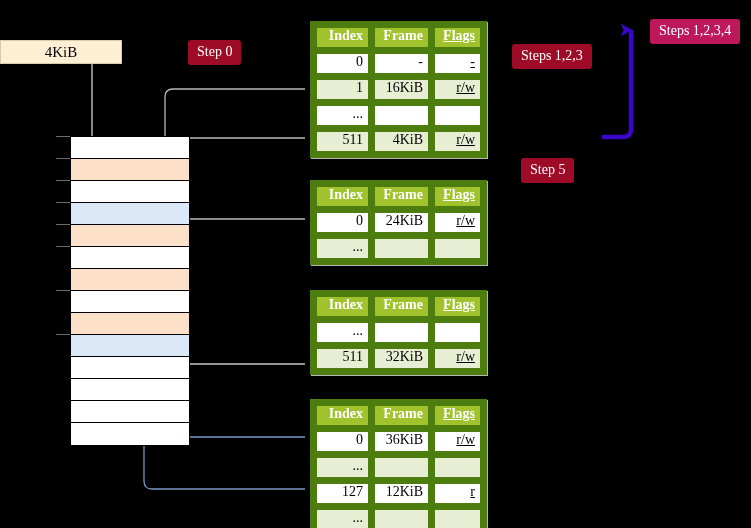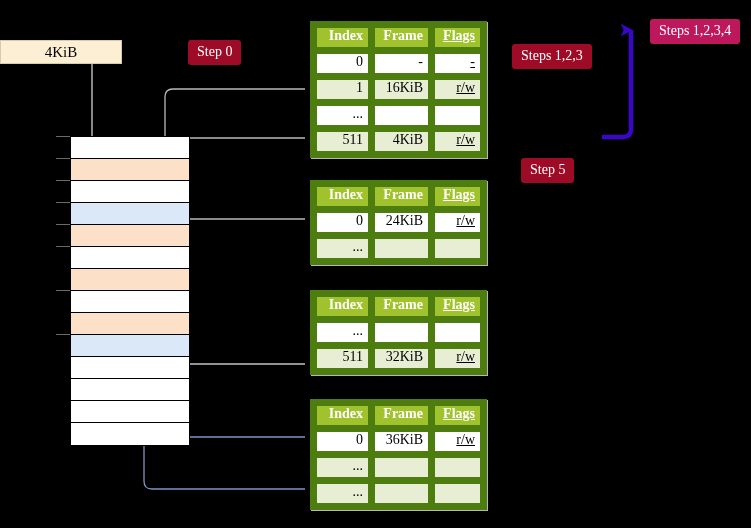--- a/index.html
+++ b/index.html
@@ -271,20 +271,25 @@
           <tr class="odd">
             <td class="col-index">0</td>
             <td class="col-frame">36KiB</td>
             <td class="col-flags">r/w</td>
           </tr>
           <tr class="even">
             <td class="col-index">...</td>
             <td class="col-frame"></td>
             <td class="col-flags"></td>
           </tr>
+          <tr class="odd">
+            <td class="col-index">127</td>
+            <td class="col-frame">12KiB</td>
+            <td class="col-flags">r</td>
+          </tr>
           <tr class="even">
             <td class="col-index">...</td>
             <td class="col-frame"></td>
             <td class="col-flags"></td>
           </tr>
         </tbody>
       </table>
     </div>
 
 </div>

